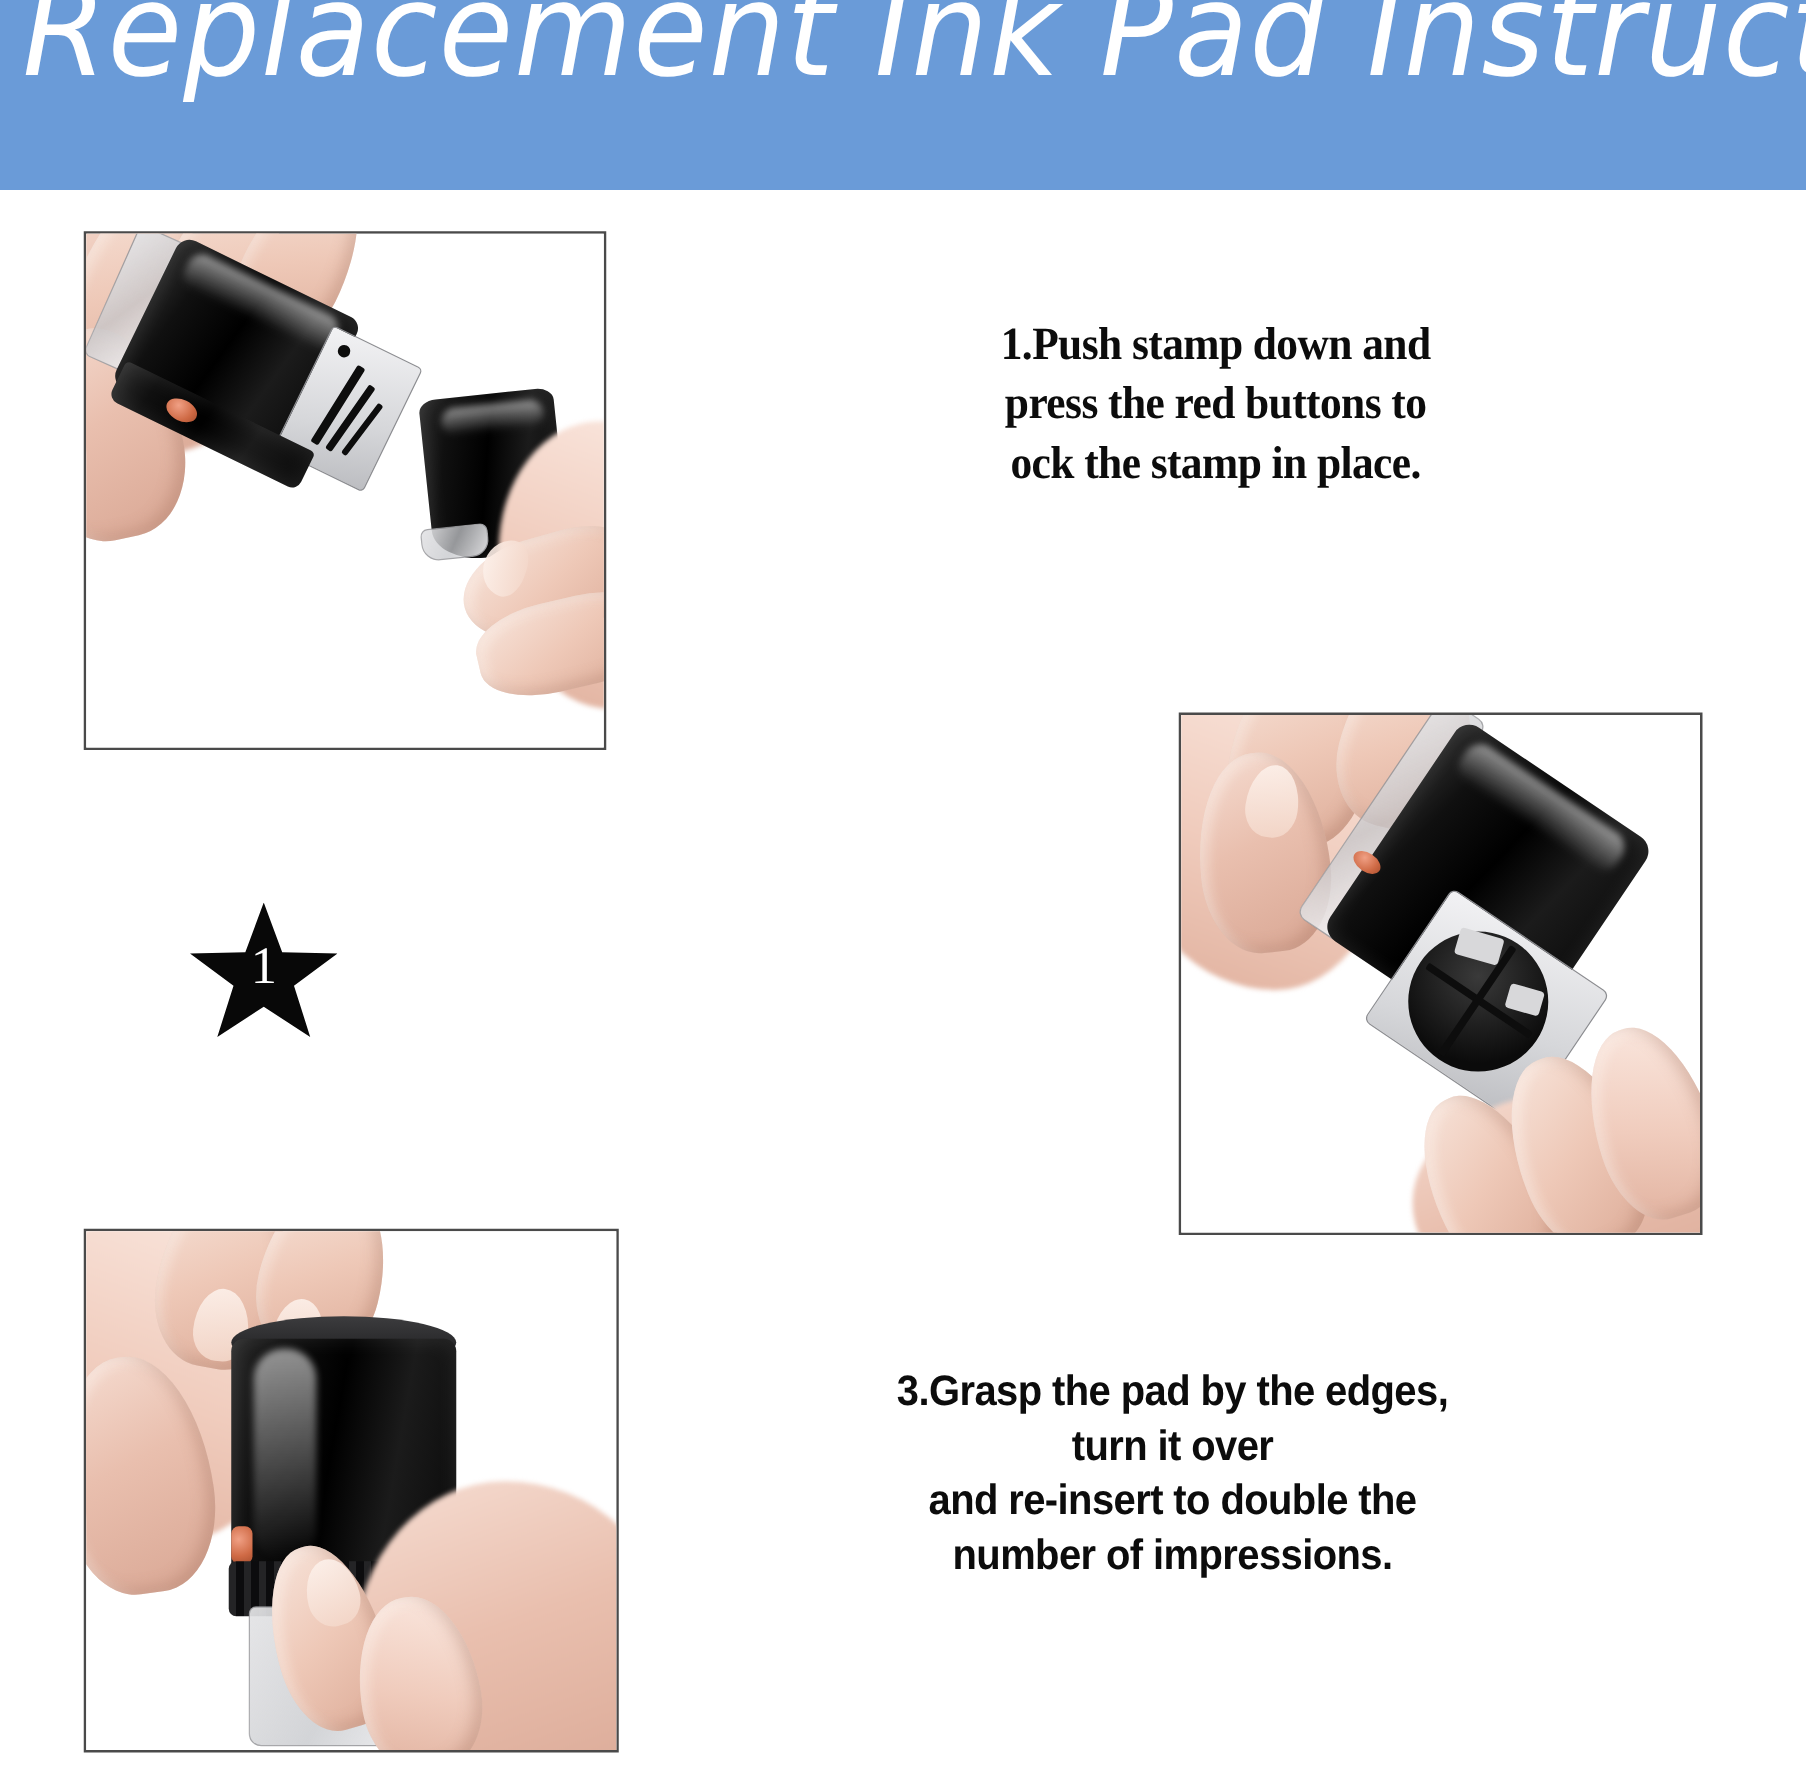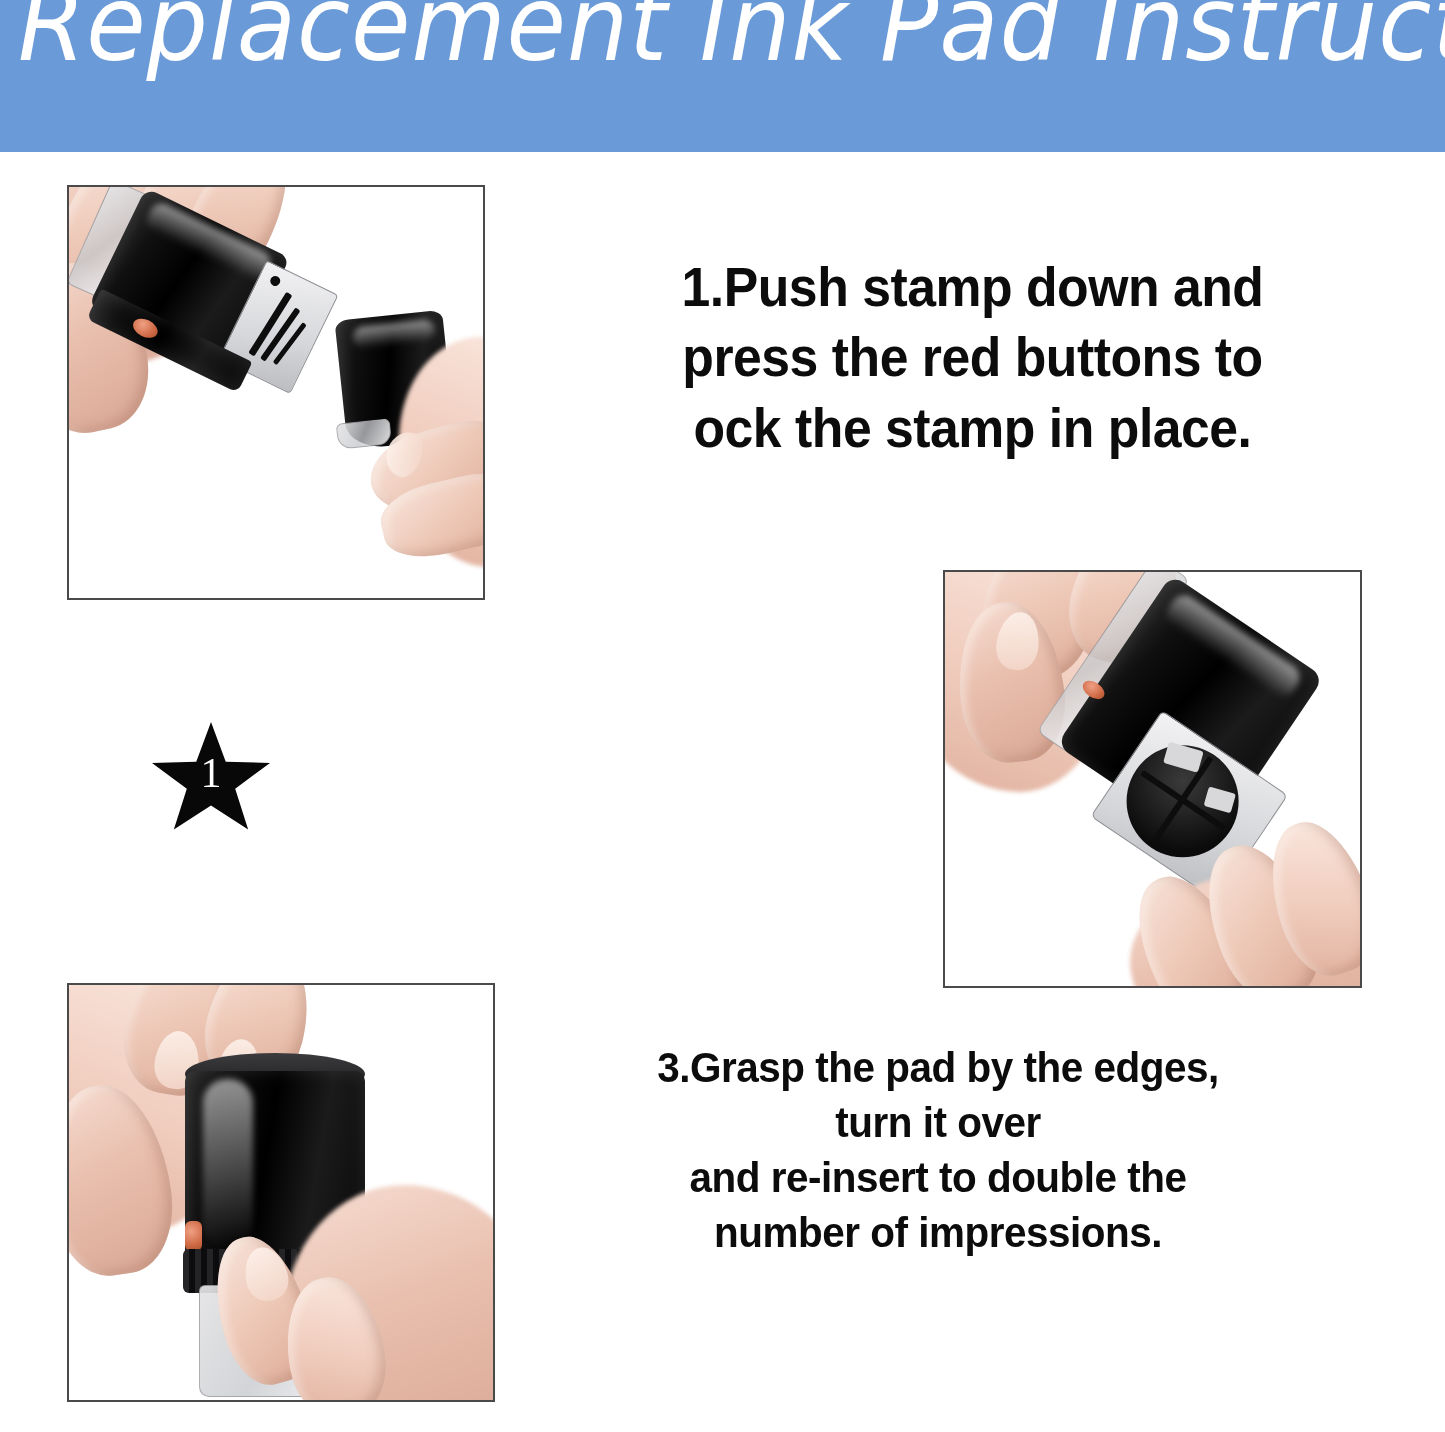--- a/index.html
+++ b/index.html
@@ -110,33 +110,34 @@
     letter-spacing: -0.5px;
   }
   .step-text .line {
     display: block;
     transform: scaleX(0.94);
   }
   .text-1 {
     left: 600px;
     top: 252px;
     width: 745px;
-    font-size: 55px;
+    font-size: 37px;
+    font-family: Liberation Serif, serif;
   }
   .text-2 {
     left: 92px;
     top: 668px;
     width: 740px;
     font-size: 49px;
   }
   .text-3 {
     left: 498px;
-    top: 1040px;
+    top: 1092px;
     width: 880px;
-    font-size: 43px;
+    font-size: 34px;
   }
 
   
   .skin-a { background: linear-gradient(160deg,#f6ddd2 0%, #e9bfae 45%, #d9a794 100%); }
   .skin-b { background: linear-gradient(150deg,#f8e6dd 0%, #eec8b7 50%, #dcab97 100%); }
   .skin-c { background: linear-gradient(200deg,#fbe9e1 0%, #f0ccbd 55%, #e0b09d 100%); }
 
   .blob { position: absolute; border-radius: 50%; filter: blur(2px); }
   .finger {
     position: absolute;

